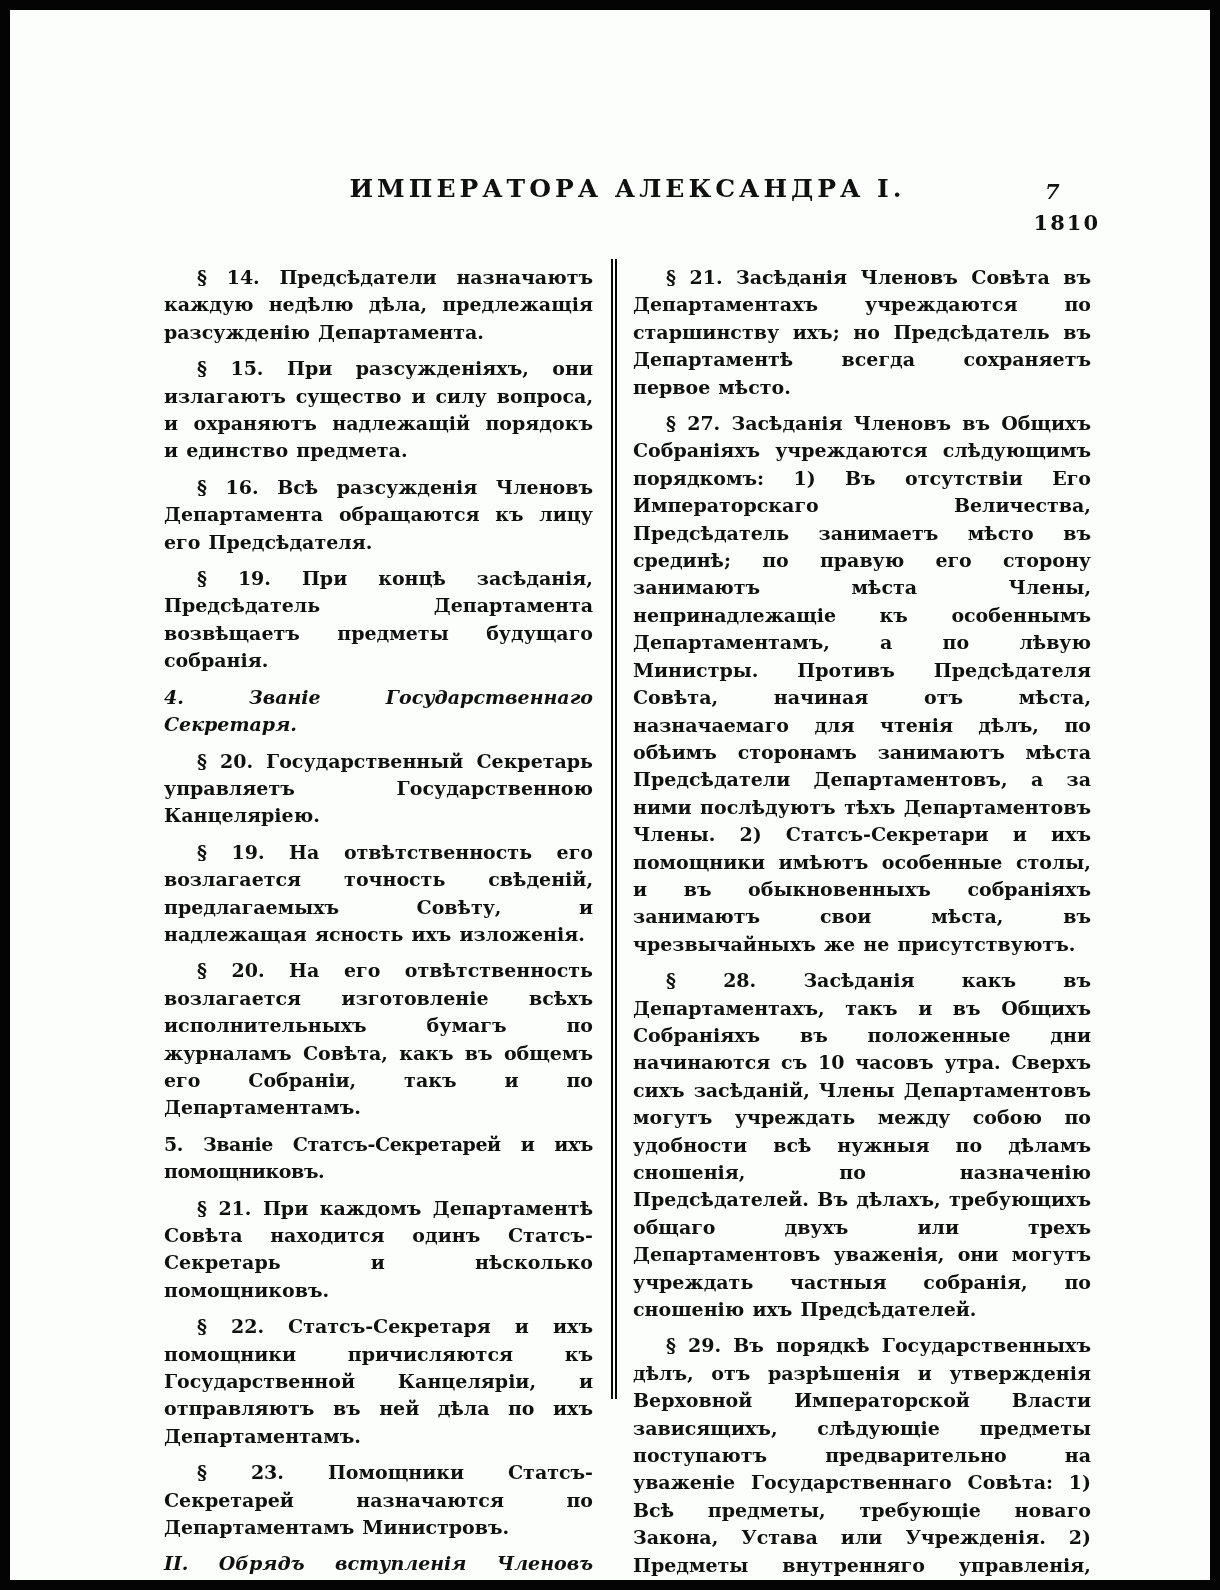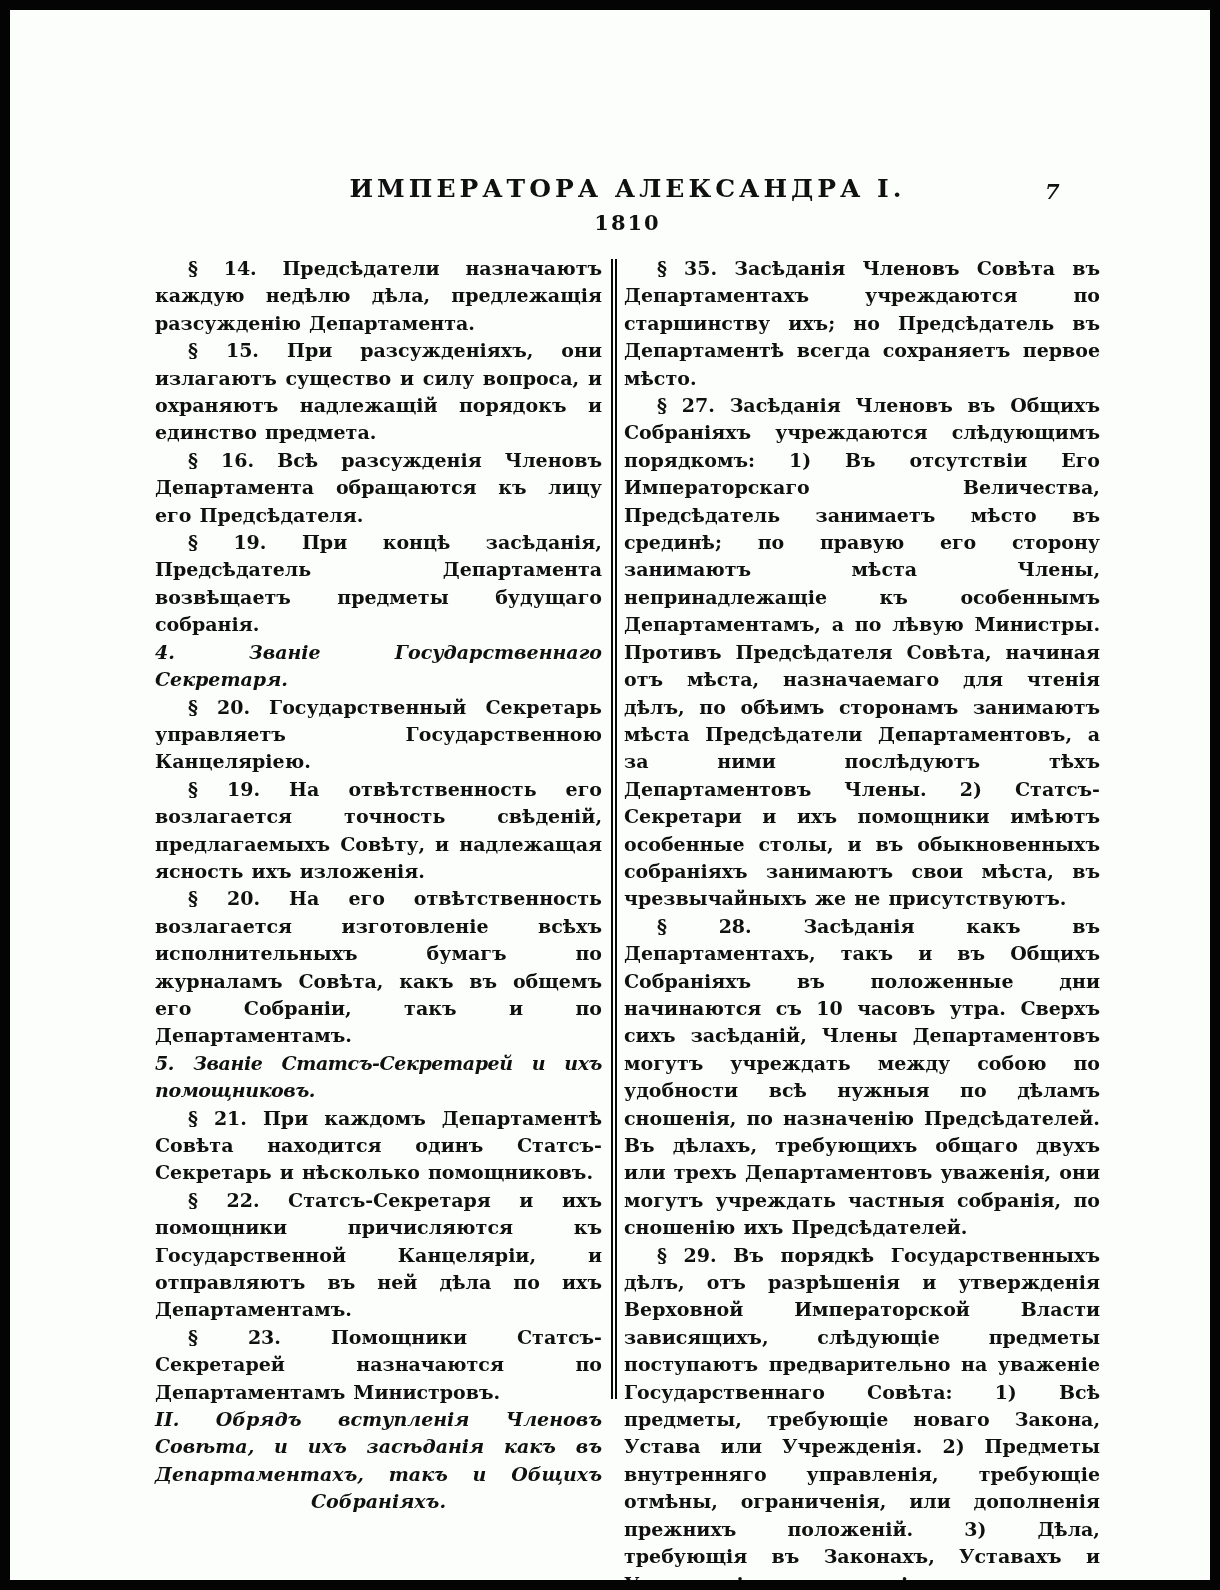--- a/index.html
+++ b/index.html
@@ -35,21 +35,21 @@
     left: 1035px;
     font-size: 21px;
     font-weight: bold;
     font-style: italic;
   }
   .year-heading {
     position: absolute;
     top: 200px;
     left: 145px;
     width: 945px;
-    text-align: center;
+    text-align: right;
     font-size: 21px;
     font-weight: bold;
     letter-spacing: 2px;
   }
   .columns {
     position: absolute;
     top: 245px;
     left: 145px;
     width: 945px;
     display: flex;
@@ -65,28 +65,27 @@
   .col-left { width: 447px; }
   .col-right { flex: 1; }
   .column-divider {
     width: 2px;
     height: 1140px;
     margin: 4px 7px 0 9px;
     border-left: 2px solid #070707;
     border-right: 2px solid #070707;
     flex: 0 0 auto;
   }
-  .col p { margin: 0; }
+  .col p { margin: 9px; }
   .para { text-indent: 33px; }
   .h-center {
     font-style: italic;
     text-indent: 0;
   }
   .h-flush {
-    font-style: italic;
     text-align: justify;
     text-align-last: justify;
     letter-spacing: -0.4px;
     text-indent: 0;
   }
   .h-just {
     font-style: italic;
     text-align: justify;
     text-align-last: center;
     text-indent: 0;
@@ -116,21 +115,21 @@
       <p class="para">§ 21. При каждомъ Департаментѣ Совѣта находится одинъ Статсъ-Секретарь и нѣсколько помощниковъ.</p>
       <p class="para">§ 22. Статсъ-Секретаря и ихъ помощники причисляются къ Государственной Канцеляріи, и отправляютъ въ ней дѣла по ихъ Департаментамъ.</p>
       <p class="para">§ 23. Помощники Статсъ-Секретарей назначаются по Департаментамъ Министровъ.</p>
       <p class="h-just">II. Обрядъ вступленія Членовъ Совѣта, и ихъ засѣданія какъ въ Департаментахъ, такъ и Общихъ Собраніяхъ.</p>
 
     </div>
 
     <div class="column-divider"></div>
 
     <div class="col col-right">
-      <p class="para">§ 35. Засѣданія Членовъ Совѣта въ Департаментахъ учреждаются по старшинству ихъ; но Предсѣдатель въ Департаментѣ всегда сохраняетъ первое мѣсто.</p>
+      <p class="para">§ 21. Засѣданія Членовъ Совѣта въ Департаментахъ учреждаются по старшинству ихъ; но Предсѣдатель въ Департаментѣ всегда сохраняетъ первое мѣсто.</p>
       <p class="para">§ 27. Засѣданія Членовъ въ Общихъ Собраніяхъ учреждаются слѣдующимъ порядкомъ: 1) Въ отсутствіи Его Императорскаго Величества, Предсѣдатель занимаетъ мѣсто въ срединѣ; по правую его сторону занимаютъ мѣста Члены, непринадлежащіе къ особеннымъ Департаментамъ, а по лѣвую Министры. Противъ Предсѣдателя Совѣта, начиная отъ мѣста, назначаемаго для чтенія дѣлъ, по обѣимъ сторонамъ занимаютъ мѣста Предсѣдатели Департаментовъ, а за ними послѣдуютъ тѣхъ Департаментовъ Члены. 2) Статсъ-Секретари и ихъ помощники имѣютъ особенные столы, и въ обыкновенныхъ собраніяхъ занимаютъ свои мѣста, въ чрезвычайныхъ же не присутствуютъ.</p>
       <p class="para">§ 28. Засѣданія какъ въ Департаментахъ, такъ и въ Общихъ Собраніяхъ въ положенные дни начинаются съ 10 часовъ утра. Сверхъ сихъ засѣданій, Члены Департаментовъ могутъ учреждать между собою по удобности всѣ нужныя по дѣламъ сношенія, по назначенію Предсѣдателей. Въ дѣлахъ, требующихъ общаго двухъ или трехъ Департаментовъ уваженія, они могутъ учреждать частныя собранія, по сношенію ихъ Предсѣдателей.</p>
       <p class="para">§ 29. Въ порядкѣ Государственныхъ дѣлъ, отъ разрѣшенія и утвержденія Верховной Императорской Власти зависящихъ, слѣдующіе предметы поступаютъ предварительно на уваженіе Государственнаго Совѣта: 1) Всѣ предметы, требующіе новаго Закона, Устава или Учрежденія. 2) Предметы внутренняго управленія, требующіе отмѣны, ограниченія, или дополненія прежнихъ положеній. 3) Дѣла, требующія въ Законахъ, Уставахъ и Учрежденіяхъ изъясненія истиннаго ихъ смысла. 4) Мѣ-</p>
     </div>
 
   </div>
 
 </div>
 
 </body></html>

